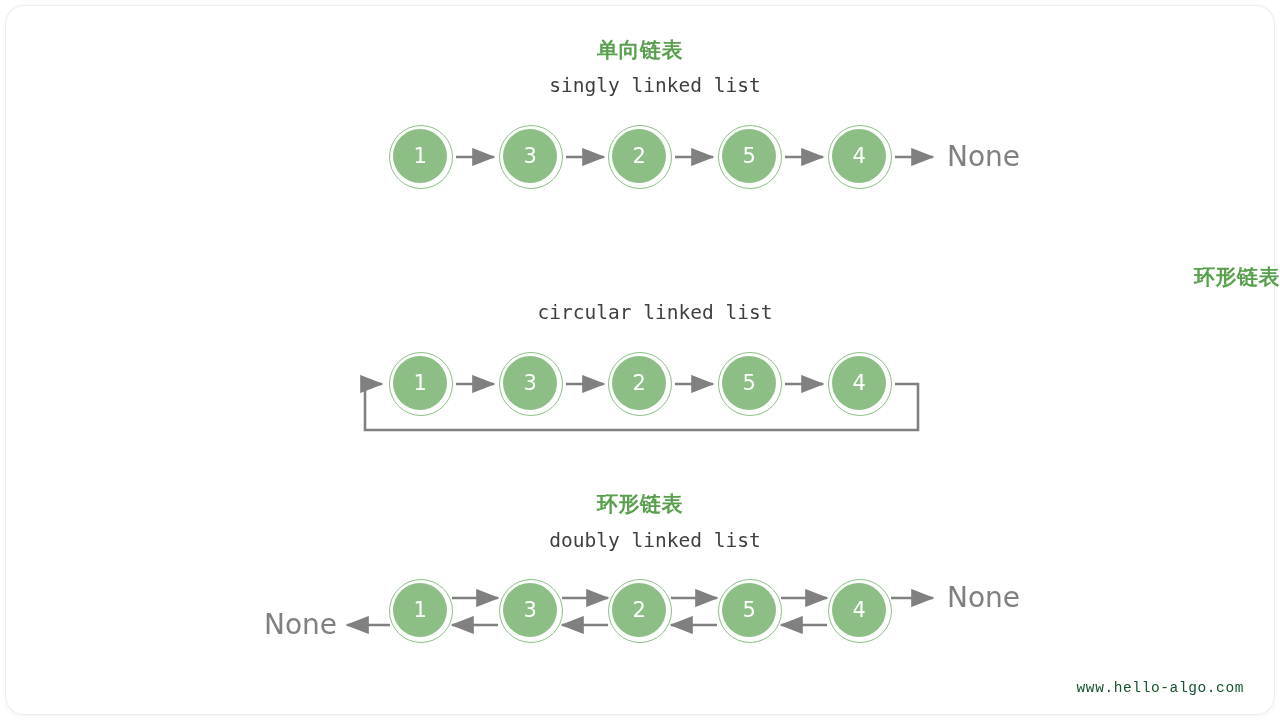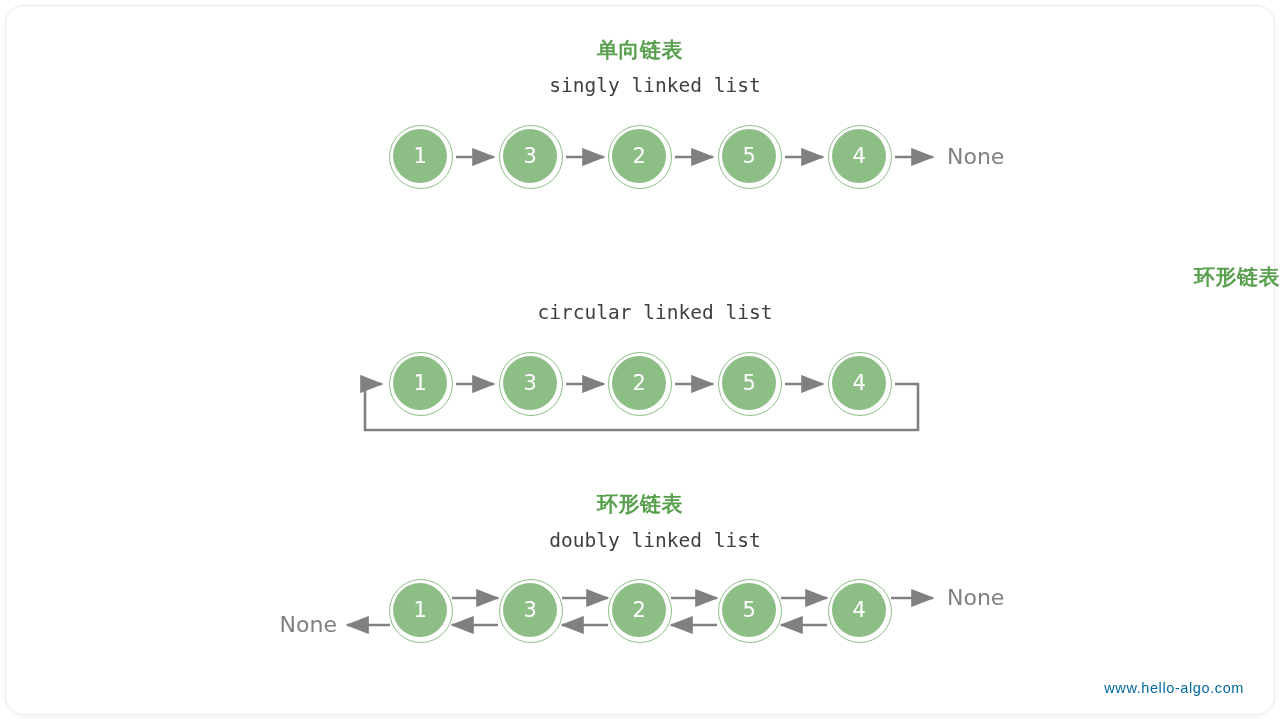--- a/index.html
+++ b/index.html
@@ -95,43 +95,43 @@
     font-size: 21px;
     line-height: 1;
     box-sizing: border-box;
   }
 
   
   .none-label {
     position: absolute;
     color: #808080;
     font-family: "DejaVu Sans", sans-serif;
-    font-size: 22px;
+    font-size: 28px;
     white-space: nowrap;
     line-height: 1;
   }
   .none-label.left-anchor { transform: translate(0, -50%); }
   .none-label.right-anchor { transform: translate(-100%, -50%); }
 
   
   #arrow-layer {
     position: absolute;
     left: 0; top: 0;
     width: 1280px;
     height: 720px;
     pointer-events: none;
   }
 
   
   #watermark {
     position: absolute;
     right: 36px;
     bottom: 24px;
-    color: #0369a1;
-    font-family: Liberation Sans, sans-serif;
+    color: #14532d;
+    font-family: Liberation Mono, monospace;
     font-size: 14.5px;
     letter-spacing: 0.6px;
     white-space: nowrap;
   }
 </style>
 </head>
 <body>
 
 <div id="canvas">
   <div id="card-frame"></div>

